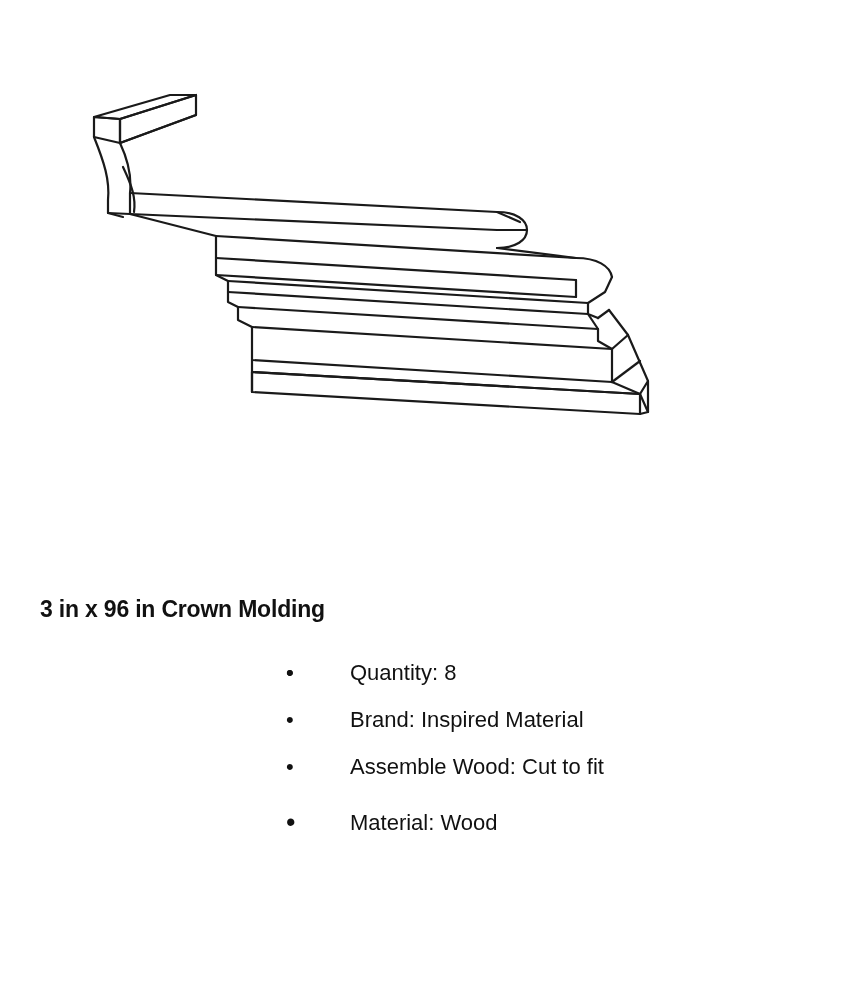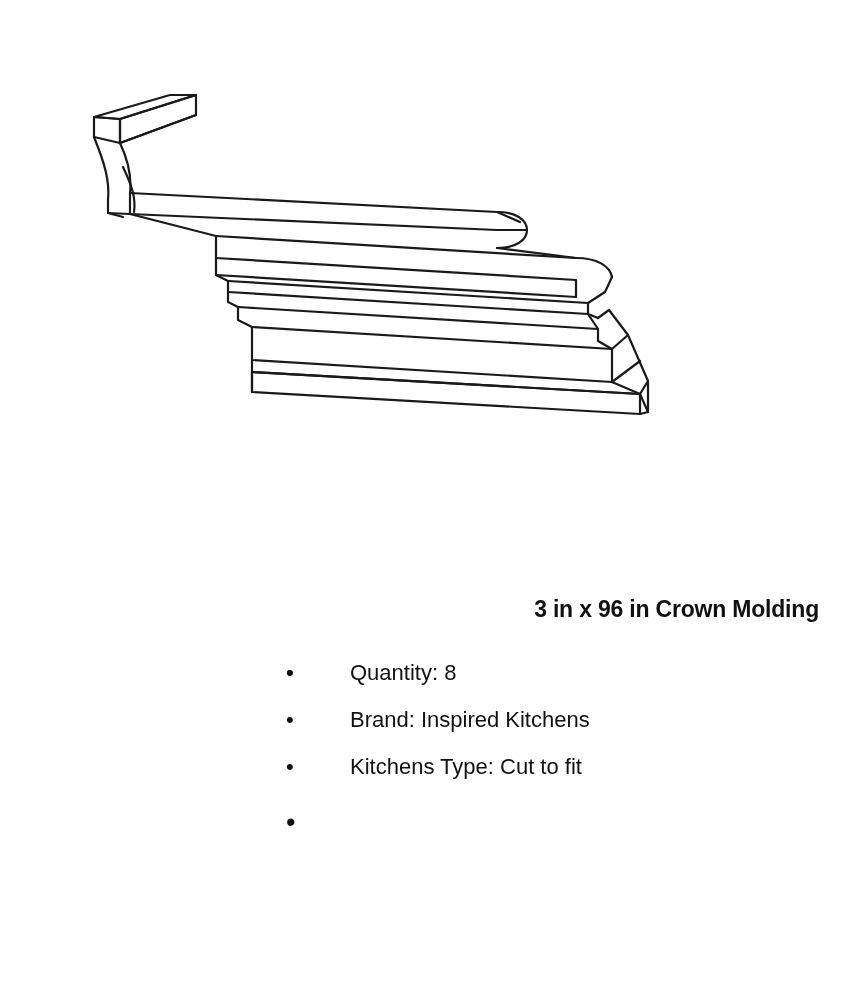--- a/index.html
+++ b/index.html
@@ -30,21 +30,21 @@
   }
   .product-image-area svg {
     position: absolute;
     left: 0;
     top: 0;
   }
   .product-info {
     padding: 0 40px;
   }
   .product-title {
-    text-align: right;
+    text-align: left;
     font-size: 23px;
     font-weight: bold;
     letter-spacing: -0.2px;
     color: #111111;
     margin: 36px 0 0 0;
   }
   .spec-list {
     list-style: none;
     margin: 26px 0 0 0;
     padding: 0 0 0 222px;
@@ -147,25 +147,26 @@
     <ul class="spec-list">
       <li>
         <span class="bullet">•</span>
       </li>
       <li>
         <span class="bullet">•</span>
         <span>Quantity: 8</span>
       </li>
       <li>
         <span class="bullet">•</span>
-        <span>Brand: Inspired Kitchens</span>
+        <span>Brand: Inspired Material</span>
       </li>
       <li>
         <span class="bullet">•</span>
-        <span>Kitchens Type: Cut to fit</span>
+        <span>Assemble Wood: Cut to fit</span>
       </li>
       <li class="last">
         <span class="bullet">•</span>
+        <span>Material: Wood</span>
       </li>
     </ul>
   </div>
 
 </div>
 
 </body></html>

